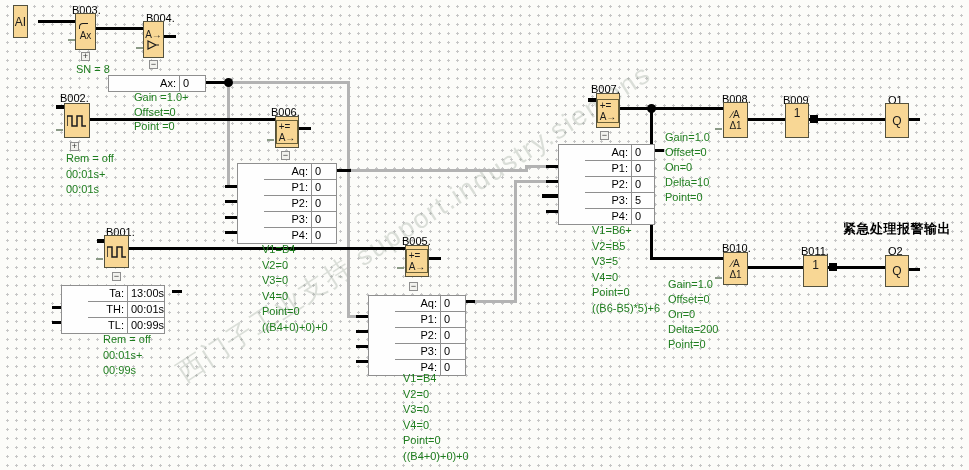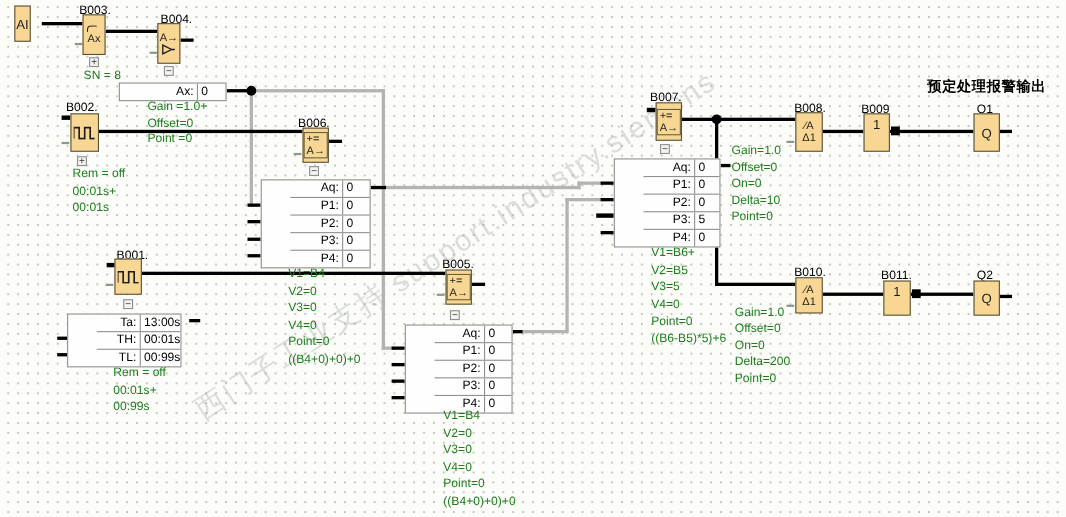--- a/index.html
+++ b/index.html
@@ -345,15 +345,15 @@
     <div>Point=0</div>
   </div>
   <div class="params" style="left:668px;top:277px;line-height:15px">
     <div>Gain=1.0</div>
     <div>Offset=0</div>
     <div>On=0</div>
     <div>Delta=200</div>
     <div>Point=0</div>
   </div>
 
-  <div class="cap" style="left:843px;top:70px">预定处理报警输出</div>
+  <div class="cap" style="left:843px;top:220px">紧急处理报警输出</div>
 
 </div>
 
 </body></html>

